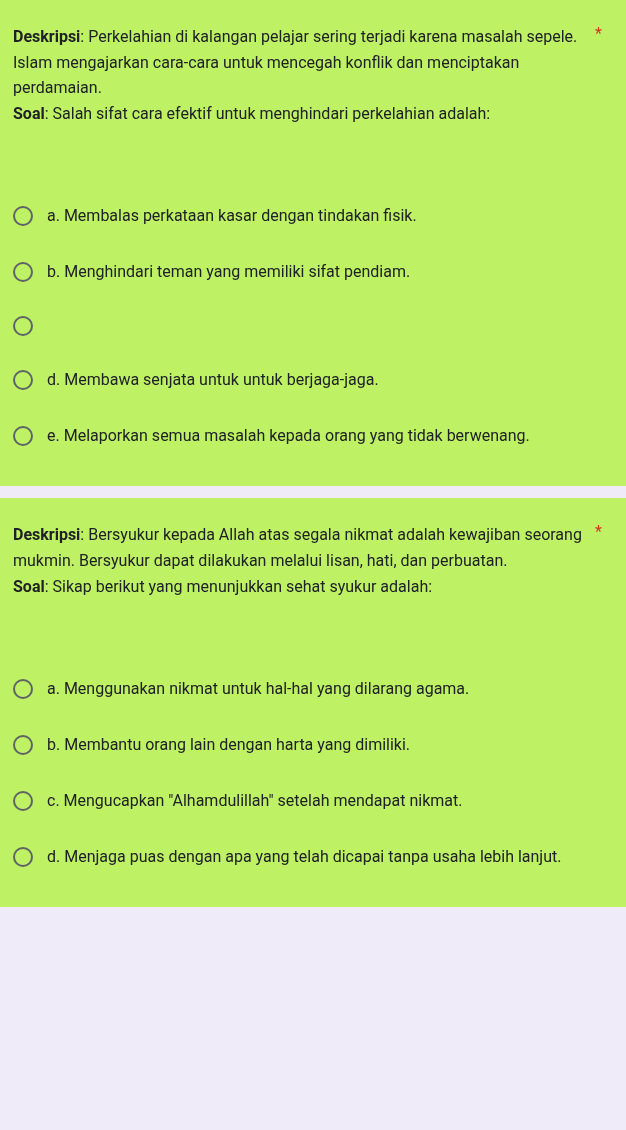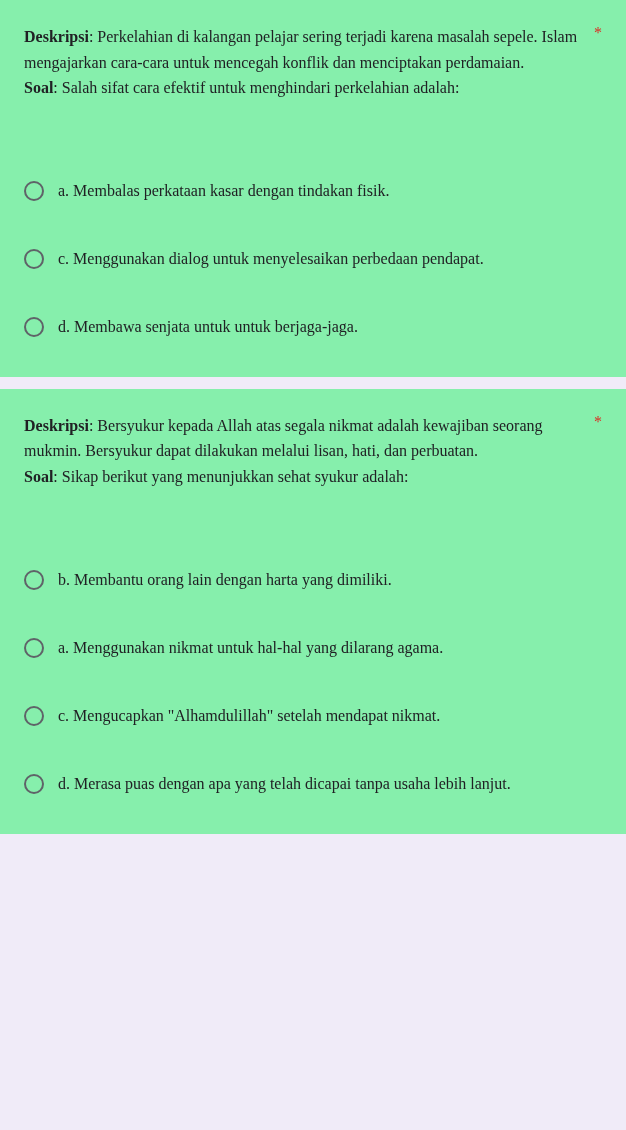--- a/index.html
+++ b/index.html
@@ -8,24 +8,23 @@
       padding: 0;
     }
     body {
       font-family: Roboto, Arial, sans-serif;
       background: #f0ebf8;
       width: 626px;
       font-size: 16px;
       color: #202124;
     }
     .question-card {
-      background: #86efac;
-      padding: 24px 24px 24px 24px;
+      background: #bef264;
+      padding: 24px 24px 24px 13px;
       margin-bottom: 12px;
-      font-family: Liberation Serif, serif;
     }
     .question-header {
       display: flex;
       align-items: flex-start;
       margin-bottom: 24px;
     }
     .question-text {
       flex: 1;
       line-height: 1.6;
       color: #202124;
@@ -38,21 +37,21 @@
       color: #d93025;
       margin-left: 8px;
       font-size: 16px;
     }
     .spacer {
       height: 40px;
     }
     .options {
       display: flex;
       flex-direction: column;
-      gap: 16px;
+      gap: 4px;
     }
     .option-row {
       display: flex;
       align-items: center;
       gap: 14px;
       padding: 14px 0;
       cursor: pointer;
     }
     .radio {
       width: 20px;
@@ -80,49 +79,56 @@
     <span class="required-star">*</span>
   </div>
   <div class="spacer"></div>
   <div class="options">
     <div class="option-row">
       <div class="radio"></div>
       <div class="option-label">a. Membalas perkataan kasar dengan tindakan fisik.</div>
     </div>
     <div class="option-row">
       <div class="radio"></div>
-      <div class="option-label">c. Menggunakan dialog untuk menyelesaikan perbedaan pendapat.</div>
+      <div class="option-label">b. Menghindari teman yang memiliki sifat pendiam.</div>
+    </div>
+    <div class="option-row">
+      <div class="radio"></div>
     </div>
     <div class="option-row">
       <div class="radio"></div>
       <div class="option-label">d. Membawa senjata untuk untuk berjaga-jaga.</div>
+    </div>
+    <div class="option-row">
+      <div class="radio"></div>
+      <div class="option-label">e. Melaporkan semua masalah kepada orang yang tidak berwenang.</div>
     </div>
   </div>
 </div>
 
 <div class="question-card">
   <div class="question-header">
     <div class="question-text">
       <b>Deskripsi</b><span>: Bersyukur kepada Allah atas segala nikmat adalah kewajiban seorang mukmin. Bersyukur dapat dilakukan melalui lisan, hati, dan perbuatan.</span><br>
       <b>Soal</b><span>: Sikap berikut yang menunjukkan sehat syukur adalah:</span>
     </div>
     <span class="required-star">*</span>
   </div>
   <div class="spacer"></div>
   <div class="options">
     <div class="option-row">
       <div class="radio"></div>
-      <div class="option-label">b. Membantu orang lain dengan harta yang dimiliki.</div>
+      <div class="option-label">a. Menggunakan nikmat untuk hal-hal yang dilarang agama.</div>
     </div>
     <div class="option-row">
       <div class="radio"></div>
-      <div class="option-label">a. Menggunakan nikmat untuk hal-hal yang dilarang agama.</div>
+      <div class="option-label">b. Membantu orang lain dengan harta yang dimiliki.</div>
     </div>
     <div class="option-row">
       <div class="radio"></div>
       <div class="option-label">c. Mengucapkan "Alhamdulillah" setelah mendapat nikmat.</div>
     </div>
     <div class="option-row">
       <div class="radio"></div>
-      <div class="option-label">d. Merasa puas dengan apa yang telah dicapai tanpa usaha lebih lanjut.</div>
+      <div class="option-label">d. Menjaga puas dengan apa yang telah dicapai tanpa usaha lebih lanjut.</div>
     </div>
   </div>
 </div>
 
 </body></html>

